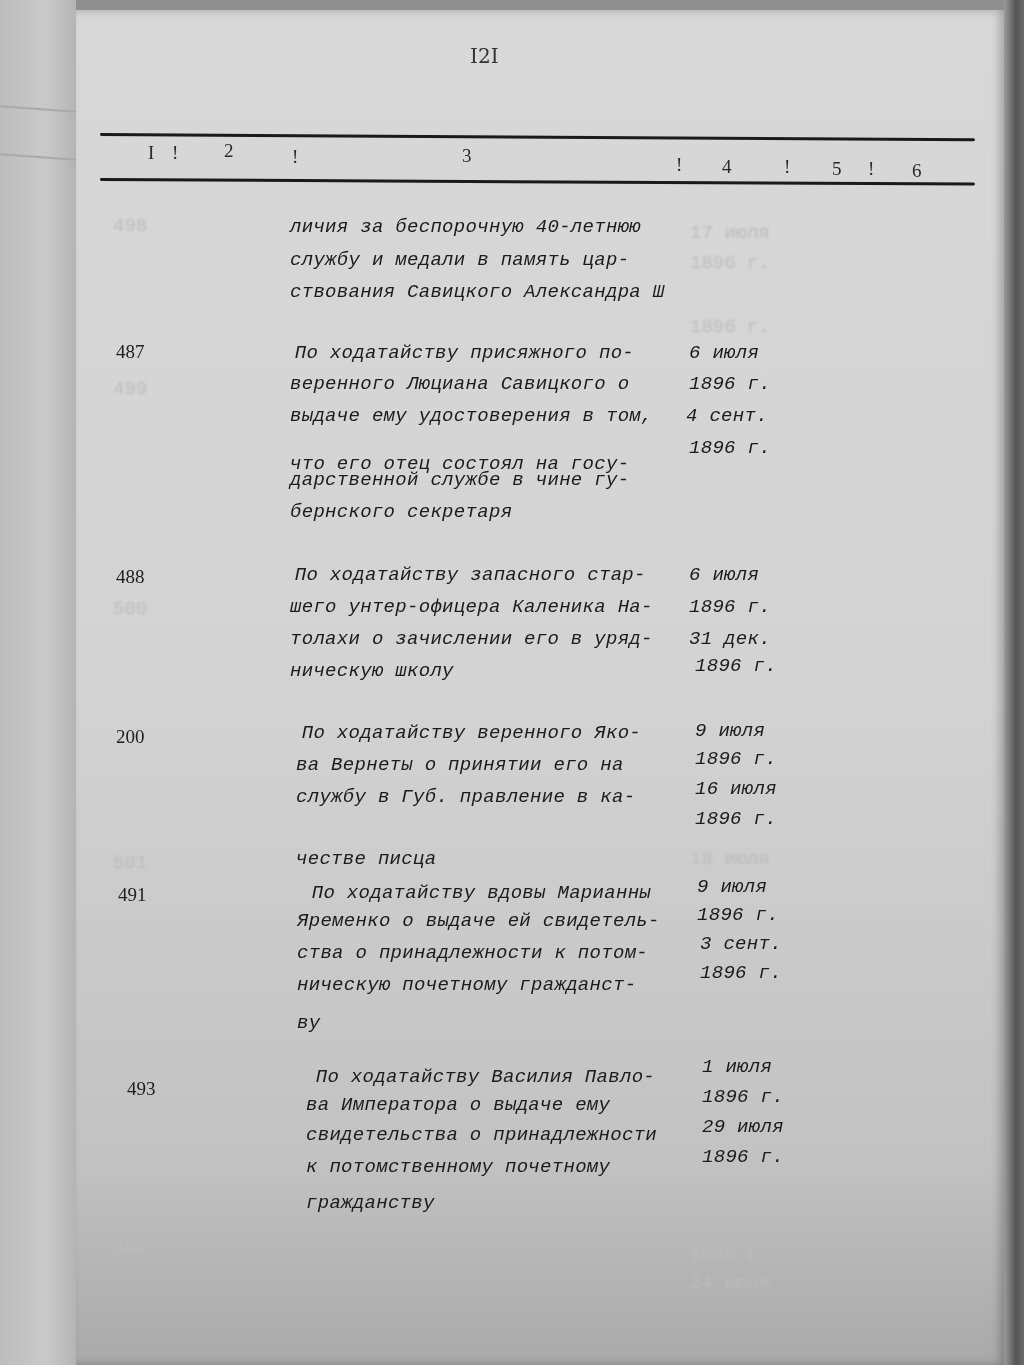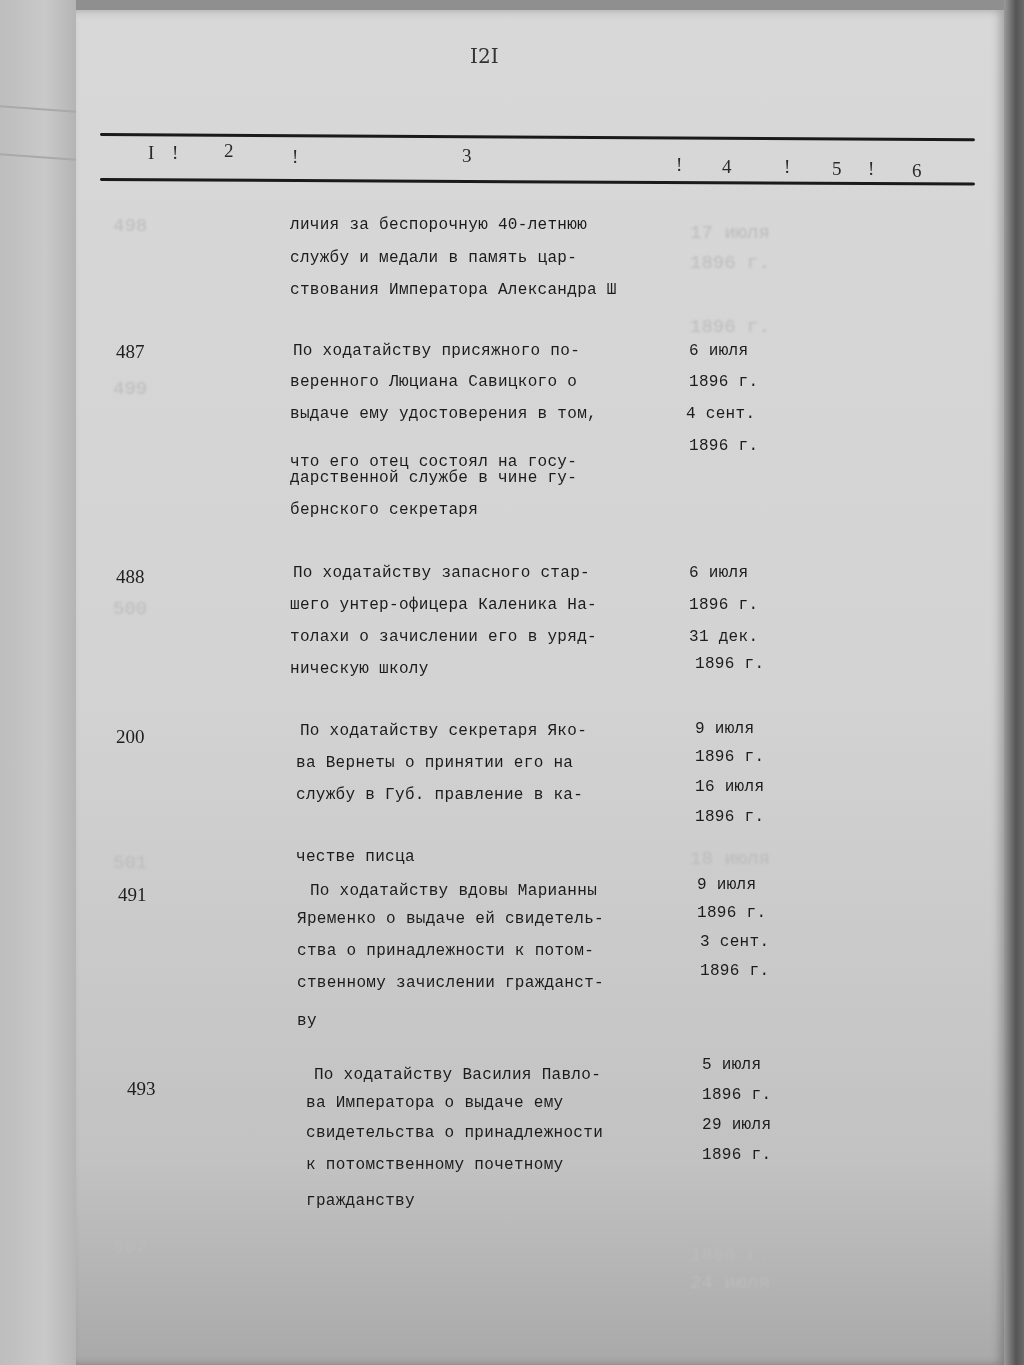--- a/index.html
+++ b/index.html
@@ -37,23 +37,24 @@
   .rule.bottom { top:178px; transform:rotate(0.3deg); transform-origin:left; }
   .col-header {
     position:absolute; font-size:19px; color:#2a2a2a;
     font-family:"Liberation Serif","DejaVu Serif",serif;
   }
   .entry-num {
     position:absolute; font-size:19px; color:#202020;
     font-family:"Liberation Serif","DejaVu Serif",serif;
   }
   .desc-line, .date-line {
-    position:absolute; font-size:16px; color:#1c1c1c; white-space:pre;
+    position:absolute; font-size:19px; color:#1c1c1c; white-space:pre;
     letter-spacing:0.3px;
     font-family:"Liberation Mono","DejaVu Sans Mono",monospace;
+    font-style:italic;
   }
   .ghost {
     position:absolute; font-size:19px; color:#bcbcbc; white-space:pre;
     font-family:"Liberation Mono","DejaVu Sans Mono",monospace;
     filter:blur(1px);
   }
 </style>
 </head>
 <body>
 
@@ -90,21 +91,21 @@
 <div class="col-header" style="left:676px;top:154px">!</div>
 <div class="col-header" style="left:722px;top:156px">4</div>
 <div class="col-header" style="left:784px;top:156px">!</div>
 <div class="col-header" style="left:832px;top:158px">5</div>
 <div class="col-header" style="left:868px;top:158px">!</div>
 <div class="col-header" style="left:912px;top:160px">6</div>
 
 <div>
   <div class="desc-line" style="left:290px;top:216px">личия за беспорочную 40-летнюю</div>
   <div class="desc-line" style="left:290px;top:249px">службу и медали в память цар-</div>
-  <div class="desc-line" style="left:290px;top:281px">ствования Императора Александра Ш</div>
+  <div class="desc-line" style="left:290px;top:281px">ствования Савицкого Александра Ш</div>
 </div>
 
 <div>
   <div class="entry-num" style="left:116px;top:341px">487</div>
   <div class="desc-line" style="left:283px;top:342px"> По ходатайству присяжного по-</div>
   <div class="desc-line" style="left:290px;top:373px">веренного Люциана Савицкого о</div>
   <div class="desc-line" style="left:290px;top:405px">выдаче ему удостоверения в том,</div>
   <div class="desc-line" style="left:290px;top:453px">что его отец состоял на госу-</div>
   <div class="desc-line" style="left:290px;top:469px">дарственной службе в чине гу-</div>
   <div class="desc-line" style="left:290px;top:501px">бернского секретаря</div>
@@ -121,47 +122,47 @@
   <div class="desc-line" style="left:290px;top:628px">толахи о зачислении его в уряд-</div>
   <div class="desc-line" style="left:290px;top:660px">ническую школу</div>
   <div class="date-line" style="left:689px;top:564px">6 июля</div>
   <div class="date-line" style="left:689px;top:596px">1896 г.</div>
   <div class="date-line" style="left:689px;top:628px">31 дек.</div>
   <div class="date-line" style="left:695px;top:655px">1896 г.</div>
 </div>
 
 <div>
   <div class="entry-num" style="left:116px;top:726px">200</div>
-  <div class="desc-line" style="left:290px;top:722px"> По ходатайству секретаря Яко-</div>
+  <div class="desc-line" style="left:290px;top:722px"> По ходатайству веренного Яко-</div>
   <div class="desc-line" style="left:296px;top:754px">ва Вернеты о принятии его на</div>
   <div class="desc-line" style="left:296px;top:786px">службу в Губ. правление в ка-</div>
   <div class="desc-line" style="left:296px;top:848px">честве писца</div>
   <div class="date-line" style="left:695px;top:720px">9 июля</div>
   <div class="date-line" style="left:695px;top:748px">1896 г.</div>
   <div class="date-line" style="left:695px;top:778px">16 июля</div>
   <div class="date-line" style="left:695px;top:808px">1896 г.</div>
 </div>
 
 <div>
   <div class="entry-num" style="left:118px;top:884px">491</div>
   <div class="desc-line" style="left:300px;top:882px"> По ходатайству вдовы Марианны</div>
   <div class="desc-line" style="left:297px;top:910px">Яременко о выдаче ей свидетель-</div>
   <div class="desc-line" style="left:297px;top:942px">ства о принадлежности к потом-</div>
-  <div class="desc-line" style="left:297px;top:974px">ственному зачислении гражданст-</div>
+  <div class="desc-line" style="left:297px;top:974px">ническую почетному гражданст-</div>
   <div class="desc-line" style="left:297px;top:1012px">ву</div>
   <div class="date-line" style="left:697px;top:876px">9 июля</div>
   <div class="date-line" style="left:697px;top:904px">1896 г.</div>
   <div class="date-line" style="left:700px;top:933px">3 сент.</div>
   <div class="date-line" style="left:700px;top:962px">1896 г.</div>
 </div>
 
 <div>
   <div class="entry-num" style="left:127px;top:1078px">493</div>
   <div class="desc-line" style="left:304px;top:1066px"> По ходатайству Василия Павло-</div>
   <div class="desc-line" style="left:306px;top:1094px">ва Императора о выдаче ему</div>
   <div class="desc-line" style="left:306px;top:1124px">свидетельства о принадлежности</div>
   <div class="desc-line" style="left:306px;top:1156px">к потомственному почетному</div>
   <div class="desc-line" style="left:306px;top:1192px">гражданству</div>
-  <div class="date-line" style="left:702px;top:1056px">5 июля</div>
+  <div class="date-line" style="left:702px;top:1056px">1 июля</div>
   <div class="date-line" style="left:702px;top:1086px">1896 г.</div>
   <div class="date-line" style="left:702px;top:1116px">29 июля</div>
   <div class="date-line" style="left:702px;top:1146px">1896 г.</div>
 </div>
 
 </body></html>

